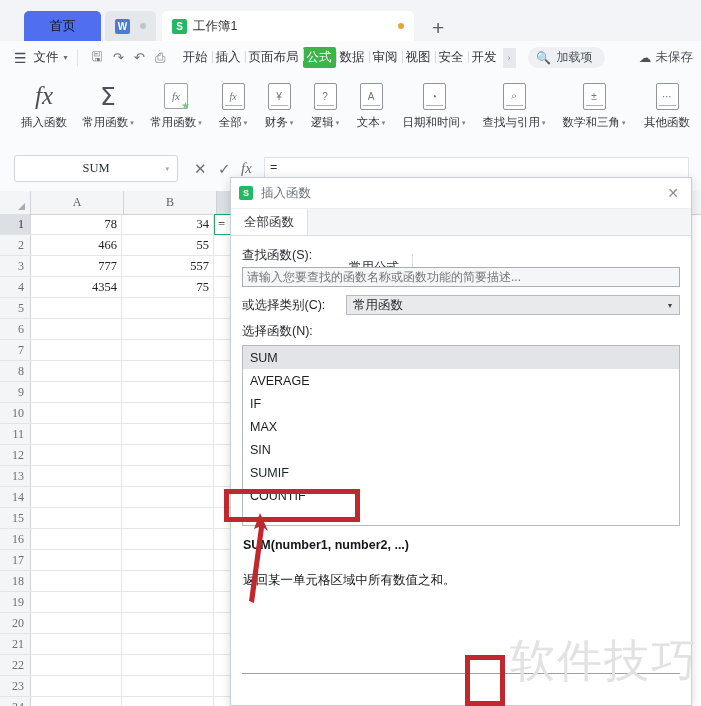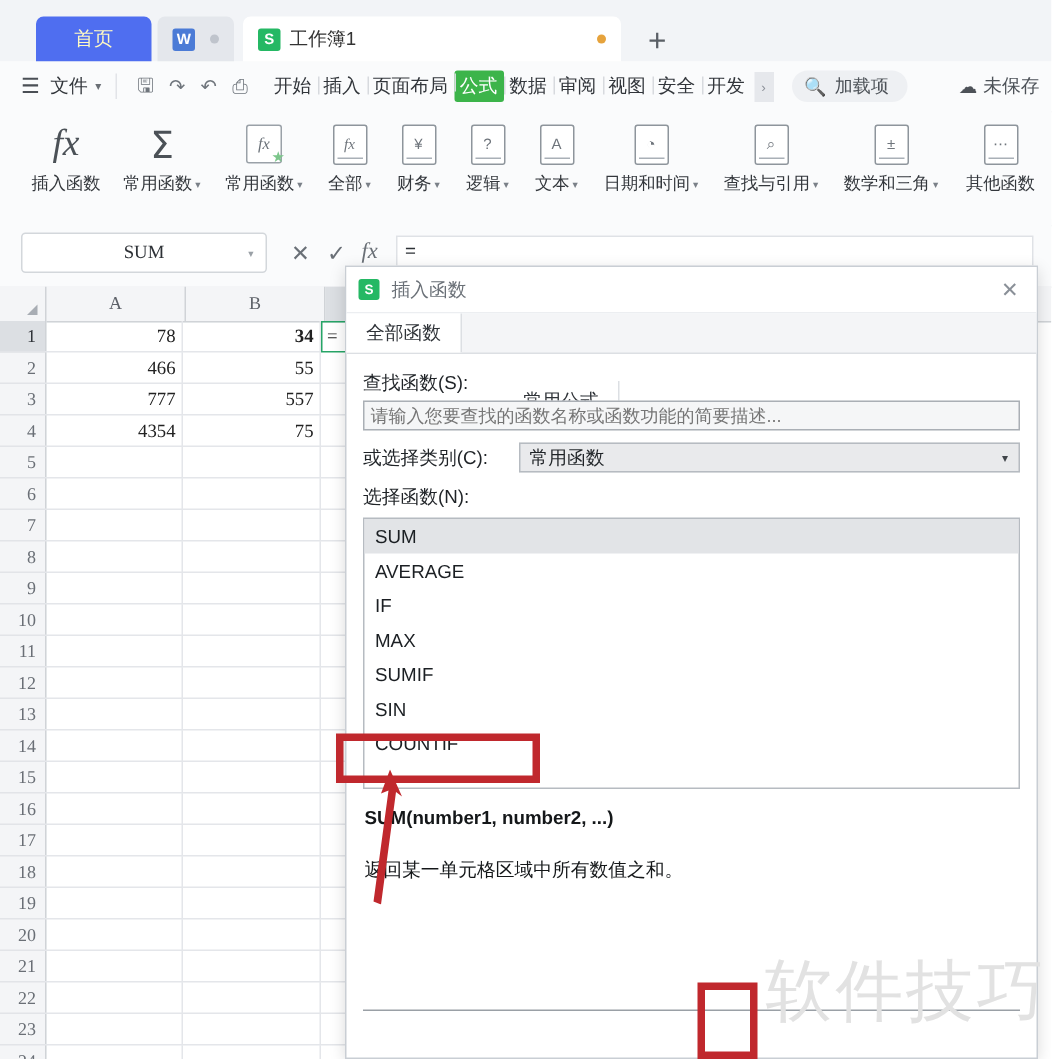--- a/index.html
+++ b/index.html
@@ -10,21 +10,21 @@
     -webkit-font-smoothing:antialiased;
   }
   
   #tabbar{
     position:absolute;left:0;top:0;width:701px;height:41px;
     background:#f2f4f7;
     display:flex;align-items:flex-end;
   }
   .tb-home{
     margin-left:24px;width:77px;height:30px;border-radius:5px 5px 0 0;
-    background:#4f6ef0;color:#fef9c3;font-size:13px;
+    background:#4f6ef0;color:#0f172a;font-size:13px;
     display:flex;align-items:center;justify-content:center;
   }
   .tb-tab{
     height:30px;border-radius:5px 5px 0 0;display:flex;align-items:center;
     padding:0 10px;font-size:12.5px;color:#333;gap:6px;white-space:nowrap;
   }
   .tb-tab.inactive{background:#e4e7ec;}
   .tb-tab.active{background:#ffffff;}
   .tb-ic{width:15px;height:15px;border-radius:2px;display:flex;align-items:center;
     justify-content:center;color:#fff;font-size:10px;font-weight:bold;flex:0 0 auto;}
@@ -341,21 +341,21 @@
       <div class="rh">19</div>
       <div class="rh">20</div>
       <div class="rh">21</div>
       <div class="rh">22</div>
       <div class="rh">23</div>
       <div class="rh">24</div>
     </div>
   <div class="grid" id="grid">
       <div class="grow">
         <div class="gc" style="width: 92px;">78</div>
-        <div class="gc" style="width: 92px; font-weight: bold;">34</div>
+        <div class="gc" style="width: 92px;">34</div>
         <div class="gc active" style="width: 92px;">=</div>
         <div class="gc" style="width: 92px;"></div>
         <div class="gc" style="width: 92px;"></div>
       </div>
       <div class="grow">
         <div class="gc" style="width: 92px;">466</div>
         <div class="gc" style="width: 92px;">55</div>
         <div class="gc" style="width: 92px;"></div>
         <div class="gc" style="width: 92px;"></div>
         <div class="gc" style="width: 92px;"></div>
@@ -536,22 +536,22 @@
         <span>常用函数</span>
         <span class="car">▾</span>
       </div>
     </div>
     <div class="dlabel" style="margin-top:8px;">选择函数(N):</div>
     <div id="fn-list">
         <div class="fnrow sel">SUM</div>
         <div class="fnrow">AVERAGE</div>
         <div class="fnrow">IF</div>
         <div class="fnrow">MAX</div>
+        <div class="fnrow">SIN</div>
         <div class="fnrow">SUMIF</div>
-        <div class="fnrow">SIN</div>
         <div class="fnrow">COUNTIF</div>
       </div>
     <div id="dlg-desc">
       <div id="desc-sig">SUM(number1, number2, ...)</div>
       <div id="desc-text">返回某一单元格区域中所有数值之和。</div>
     </div>
   </div>
   <div id="dlg-hr"></div>
 </div>
 

